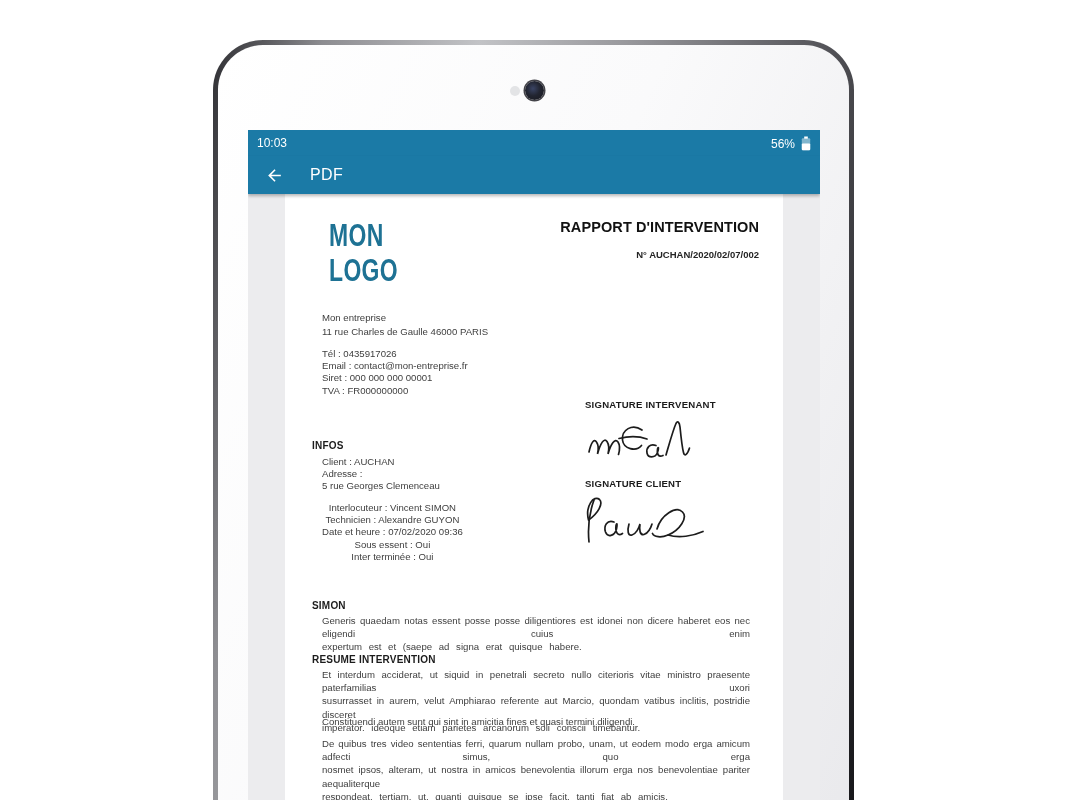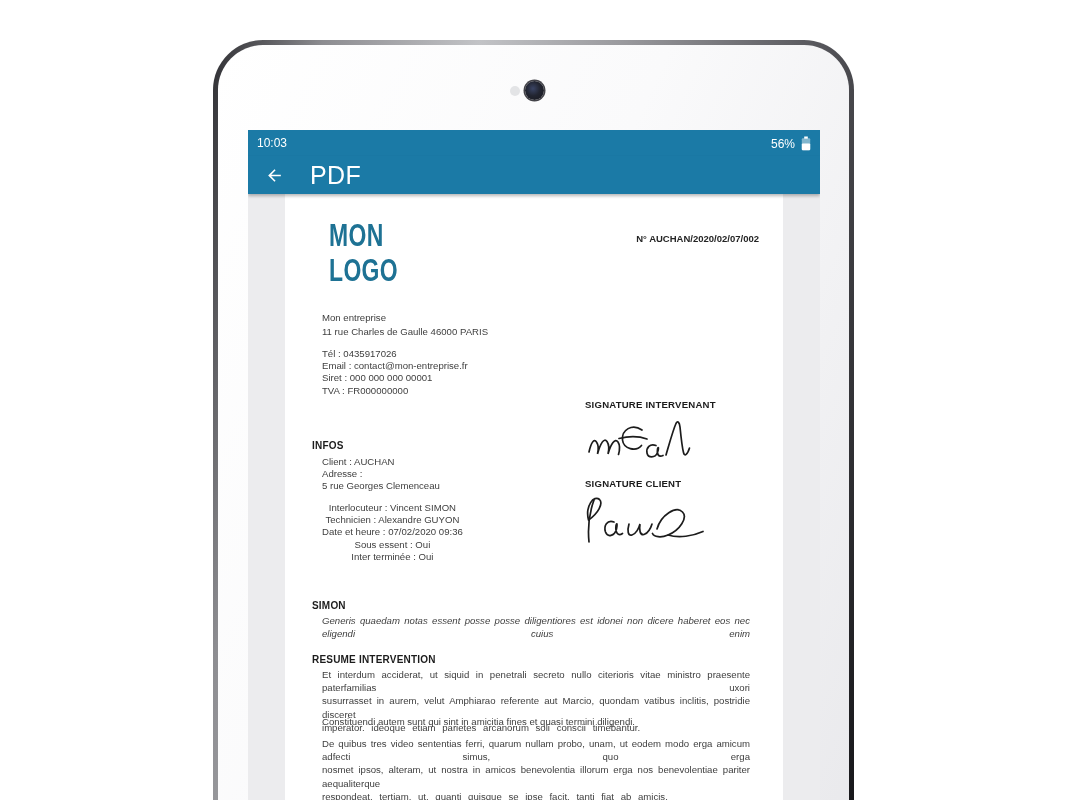--- a/index.html
+++ b/index.html
@@ -24,21 +24,21 @@
     background:#ececee; display:flex; flex-direction:column; overflow:hidden;
     box-shadow:inset 0 0 3px rgba(0,0,0,.35); }
   .status-bar { height:26px; background:#1b7aa6; color:#fff; display:flex;
     align-items:center; justify-content:space-between; padding:0 9px 0 9px;
     font-size:12px; flex:0 0 auto; }
   .status-right { display:flex; align-items:flex-end; gap:6px; }
   .app-bar { height:38px; background:#1b7aa6; display:flex; align-items:center;
     padding-left:15px; gap:25px; flex:0 0 auto; position:relative; z-index:2;
     box-shadow:0 2px 3px rgba(0,0,0,.28); }
   .back-btn { width:22px; height:22px; display:flex; align-items:center; justify-content:center; cursor:pointer; }
-  .app-title { color:#fff; font-size:25px; letter-spacing:.4px; }
+  .app-title { color:#fff; font-size:16px; letter-spacing:.4px; }
 
   
   .viewer { flex:1 1 auto; position:relative; background:#ececee; overflow:hidden; }
   .page { position:absolute; left:37px; top:0; width:498px; height:100%; background:#ffffff; }
   .abs { position:absolute; }
 
   .logo { left:44px; top:24px; font-weight:bold; font-size:31px; line-height:35px;
     color:#1e7294; transform:scaleX(.74); transform-origin:left top; letter-spacing:.5px; }
   .header-block { right:24px; top:25px; width:320px; text-align:right; }
   .report-title { font-size:14.5px; font-weight:bold; color:#121212; letter-spacing:.1px; }
@@ -53,21 +53,21 @@
   .sig-1 { left:300px; top:222px; }
   .sig-label-2 { left:300px; top:284px; }
   .sig-2 { left:296px; top:297px; }
   .sig-svg path { fill:none; stroke:#1c1c1c; stroke-width:1.7; stroke-linecap:round; }
 
   .infos-heading { left:27px; top:246px; font-size:10px; }
   .infos-1 { left:27px; top:262px; line-height:12.2px; }
   .infos-2 { left:27px; top:308px; line-height:12.2px;text-align:center; }
 
   .motifs-heading { left:27px; top:406px; font-size:10px; }
-  .motifs-body { left:27px; top:420px; width:428px; line-height:13.2px;font-style:italic; }
+  .motifs-body { left:27px; top:420px; width:428px; line-height:13.2px; }
   .resume-heading { left:27px; top:460px; font-size:10px; }
   .resume-p1 { left:27px; top:474px; width:428px; line-height:13.2px; }
   .resume-p2 { left:27px; top:521px; width:428px; line-height:13.2px; }
   .resume-p3 { left:27px; top:543px; width:428px; line-height:13.2px; }
   .jline { text-align:justify; text-align-last:justify; }
   .lline { word-spacing:4px; }
 </style>
 </head>
 <body>
 
@@ -102,20 +102,21 @@
 
         <div class="viewer">
           <div class="page">
 
             <div class="abs logo">
               <div>MON</div>
               <div>LOGO</div>
             </div>
 
             <div class="abs header-block">
+              <div class="report-title">RAPPORT D'INTERVENTION</div>
               <div class="report-number">N° AUCHAN/2020/02/07/002</div>
             </div>
 
             <div class="abs txt company-name-block">
               <div>Mon entreprise</div>
               <div>11 rue Charles de Gaulle 46000 PARIS</div>
             </div>
 
             <div class="abs txt contact-block">
               <div>Tél : 0435917026</div>
@@ -154,20 +155,21 @@
               <div>Interlocuteur : Vincent SIMON</div>
               <div>Technicien : Alexandre GUYON</div>
               <div>Date et heure : 07/02/2020 09:36</div>
               <div>Sous essent : Oui</div>
               <div>Inter terminée : Oui</div>
             </div>
 
             <div class="abs sec-label motifs-heading">SIMON</div>
             <div class="abs txt motifs-body">
               <div class="jline">Generis quaedam notas essent posse posse diligentiores est idonei non dicere haberet eos nec eligendi cuius enim</div>
+              <div class="lline">expertum est et (saepe ad signa erat quisque habere.</div>
             </div>
 
             <div class="abs sec-label resume-heading">RESUME INTERVENTION</div>
             <div class="abs txt resume-p1">
               <div class="jline">Et interdum acciderat, ut siquid in penetrali secreto nullo citerioris vitae ministro praesente paterfamilias uxori</div>
               <div class="jline">susurrasset in aurem, velut Amphiarao referente aut Marcio, quondam vatibus inclitis, postridie disceret</div>
               <div class="lline">imperator. ideoque etiam parietes arcanorum soli conscii timebantur.</div>
             </div>
             <div class="abs txt resume-p2">Constituendi autem sunt qui sint in amicitia fines et quasi termini diligendi.</div>
             <div class="abs txt resume-p3">

